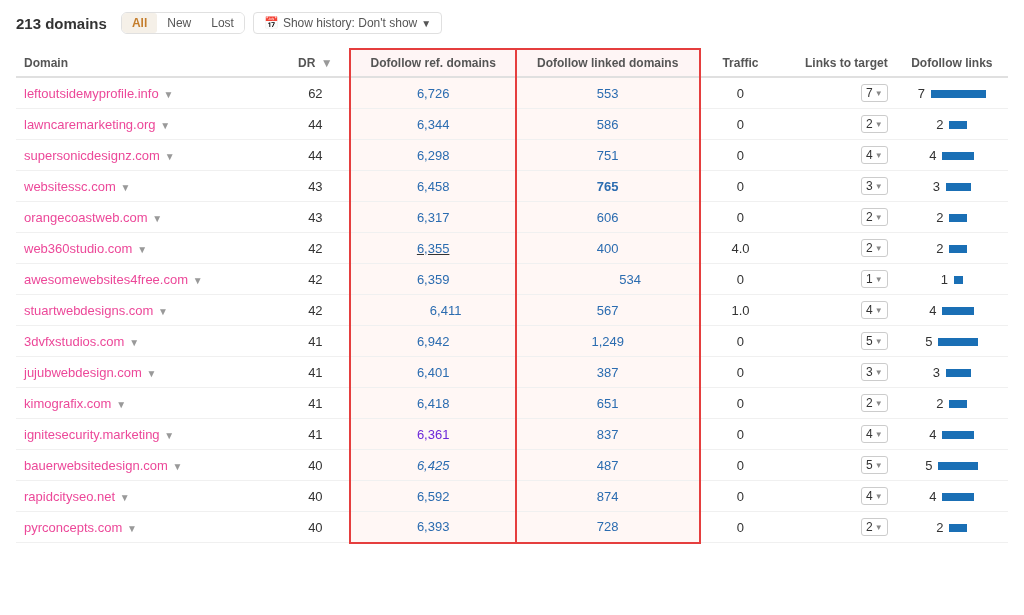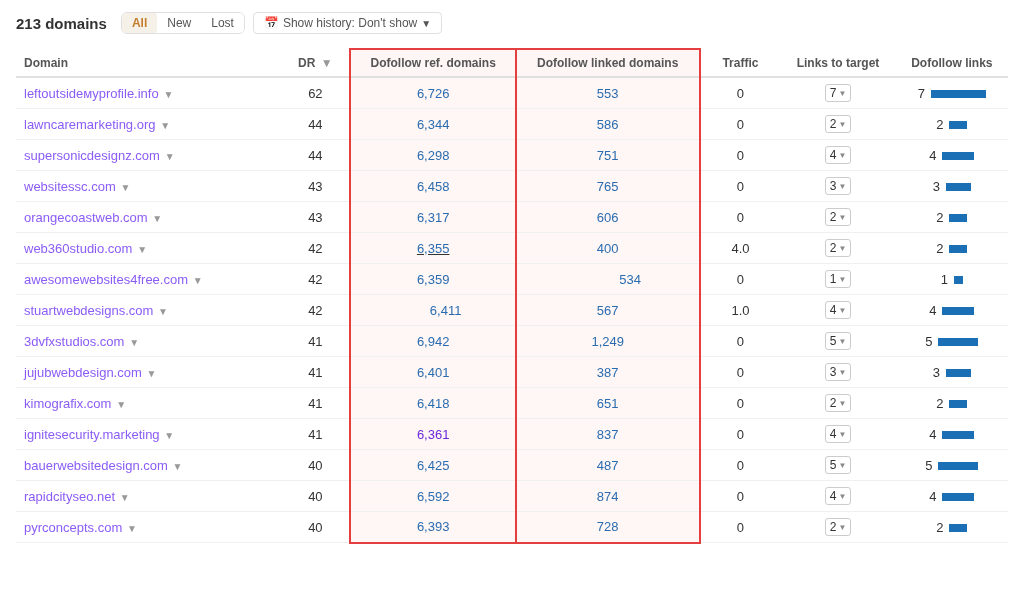--- a/index.html
+++ b/index.html
@@ -10,29 +10,29 @@
     .filter-group { display: flex; border: 1px solid #e0e0e0; border-radius: 6px; overflow: hidden; }
     .filter-btn { padding: 3px 10px; background: #fff; border: none; cursor: pointer; font-size: 12px; color: #555; }
     .filter-btn.active { background: #f5f0e8; color: #c47c2b; font-weight: 600; border-radius: 3px; }
     .history-btn { display: flex; align-items: center; gap: 4px; padding: 3px 10px; border: 1px solid #e0e0e0; border-radius: 4px; background: #fff; cursor: pointer; font-size: 12px; color: #555; }
     table { width: 100%; border-collapse: collapse; }
     thead tr { border-bottom: 2px solid #e0e0e0; }
     th { padding: 6px 8px; text-align: left; font-size: 12px; font-weight: 600; color: #555; white-space: nowrap; vertical-align: bottom; }
     th.sortable { cursor: pointer; }
     th .sort-arrow { color: #999; margin-left: 2px; }
     td { padding: 6px 8px; border-bottom: 1px solid #f0f0f0; vertical-align: middle; font-size: 13px; }
-    .domain-link { color: #8b5cf6; text-decoration: none; }
+    .domain-link { color: #ec4899; text-decoration: none; }
     .dropdown-arrow { color: #999; font-size: 10px; margin-left: 2px; cursor: pointer; }
     .blue-link { color: #2b6cb0; }
     .col-domain { width: 230px; }
     .col-dr { width: 60px; text-align: center; }
     .col-dofollow-ref { width: 110px; text-align: center; }
     .col-dofollow-linked { width: 110px; text-align: center; }
     .col-traffic { width: 70px; text-align: center; }
-    .col-links-target { width: 100px; text-align: center; }
+    .col-links-target { width: 100px; text-align: right; }
     .col-dofollow-links { width: 90px; text-align: center; }
     .highlighted-col { background-color: rgba(255, 60, 0, 0.04); }
     .bar { display: inline-block; height: 8px; background: #1a6fb5; vertical-align: middle; }
     .links-dropdown { display: inline-flex; align-items: center; gap: 2px; border: 1px solid #ccc; border-radius: 3px; padding: 1px 4px; font-size: 12px; cursor: pointer; background: #fff; }
     .links-dropdown .arrow { font-size: 8px; color: #888; }
     .highlighted-header { background: rgba(229,62,62,0.05); }
   </style>
 </head>
 <body>
 
@@ -103,21 +103,21 @@
           <td class="col-dofollow-ref highlighted-col" style="border-left: 2px solid rgb(229, 62, 62); border-right: 2px solid rgb(229, 62, 62);"><a class="blue-link" href="#" style="color:#2b6cb0; text-decoration:none;">6,298</a></td>
           <td class="col-dofollow-linked highlighted-col" style="border-left: 2px solid rgb(229, 62, 62); border-right: 2px solid rgb(229, 62, 62);"><a class="blue-link" href="#" style="color:#2b6cb0; text-decoration:none;">751</a></td>
           <td class="col-traffic">0</td>
           <td class="col-links-target"><span class="links-dropdown">4 <span class="arrow">▼</span></span></td>
           <td class="col-dofollow-links"><span style="margin-right:6px;">4</span><span class="bar" style="width:32px;"></span></td>
         </tr>
         <tr>
           <td class="col-domain"><a class="domain-link" href="#">websitessc.com</a><span class="dropdown-arrow"> ▼</span></td>
           <td class="col-dr">43</td>
           <td class="col-dofollow-ref highlighted-col" style="border-left: 2px solid rgb(229, 62, 62); border-right: 2px solid rgb(229, 62, 62);"><a class="blue-link" href="#" style="color:#2b6cb0; text-decoration:none;">6,458</a></td>
-          <td class="col-dofollow-linked highlighted-col" style="border-left: 2px solid rgb(229, 62, 62); border-right: 2px solid rgb(229, 62, 62);"><a class="blue-link" href="#" style="color:#2b6cb0; text-decoration:none;">765</a></td>
+          <td class="col-dofollow-linked highlighted-col" style="border-left: 2px solid rgb(229, 62, 62); border-right: 2px solid rgb(229, 62, 62); font-weight: bold;"><a class="blue-link" href="#" style="color:#2b6cb0; text-decoration:none;">765</a></td>
           <td class="col-traffic">0</td>
           <td class="col-links-target"><span class="links-dropdown">3 <span class="arrow">▼</span></span></td>
           <td class="col-dofollow-links"><span style="margin-right:6px;">3</span><span class="bar" style="width:25px;"></span></td>
         </tr>
         <tr>
           <td class="col-domain"><a class="domain-link" href="#">orangecoastweb.com</a><span class="dropdown-arrow"> ▼</span></td>
           <td class="col-dr">43</td>
           <td class="col-dofollow-ref highlighted-col" style="border-left: 2px solid rgb(229, 62, 62); border-right: 2px solid rgb(229, 62, 62);"><a class="blue-link" href="#" style="color:#2b6cb0; text-decoration:none;">6,317</a></td>
           <td class="col-dofollow-linked highlighted-col" style="border-left: 2px solid rgb(229, 62, 62); border-right: 2px solid rgb(229, 62, 62);"><a class="blue-link" href="#" style="color:#2b6cb0; text-decoration:none;">606</a></td>
           <td class="col-traffic">0</td>
@@ -183,21 +183,21 @@
           <td class="col-dr">41</td>
           <td class="col-dofollow-ref highlighted-col" style="border-left: 2px solid rgb(229, 62, 62); border-right: 2px solid rgb(229, 62, 62);"><a class="blue-link" href="#" style="color:#6d28d9; text-decoration:none;">6,361</a></td>
           <td class="col-dofollow-linked highlighted-col" style="border-left: 2px solid rgb(229, 62, 62); border-right: 2px solid rgb(229, 62, 62);"><a class="blue-link" href="#" style="color:#2b6cb0; text-decoration:none;">837</a></td>
           <td class="col-traffic">0</td>
           <td class="col-links-target"><span class="links-dropdown">4 <span class="arrow">▼</span></span></td>
           <td class="col-dofollow-links"><span style="margin-right:6px;">4</span><span class="bar" style="width:32px;"></span></td>
         </tr>
         <tr>
           <td class="col-domain"><a class="domain-link" href="#">bauerwebsitedesign.com</a><span class="dropdown-arrow"> ▼</span></td>
           <td class="col-dr">40</td>
-          <td class="col-dofollow-ref highlighted-col" style="border-left: 2px solid rgb(229, 62, 62); border-right: 2px solid rgb(229, 62, 62);"><a class="blue-link" href="#" style="color:#2b6cb0; text-decoration:none;">6,425</a></td>
+          <td class="col-dofollow-ref highlighted-col" style="border-left: 2px solid rgb(229, 62, 62); border-right: 2px solid rgb(229, 62, 62); font-style: italic;"><a class="blue-link" href="#" style="color:#2b6cb0; text-decoration:none;">6,425</a></td>
           <td class="col-dofollow-linked highlighted-col" style="border-left: 2px solid rgb(229, 62, 62); border-right: 2px solid rgb(229, 62, 62);"><a class="blue-link" href="#" style="color:#2b6cb0; text-decoration:none;">487</a></td>
           <td class="col-traffic">0</td>
           <td class="col-links-target"><span class="links-dropdown">5 <span class="arrow">▼</span></span></td>
           <td class="col-dofollow-links"><span style="margin-right:6px;">5</span><span class="bar" style="width:40px;"></span></td>
         </tr>
         <tr>
           <td class="col-domain"><a class="domain-link" href="#">rapidcityseo.net</a><span class="dropdown-arrow"> ▼</span></td>
           <td class="col-dr">40</td>
           <td class="col-dofollow-ref highlighted-col" style="border-left: 2px solid rgb(229, 62, 62); border-right: 2px solid rgb(229, 62, 62);"><a class="blue-link" href="#" style="color:#2b6cb0; text-decoration:none;">6,592</a></td>
           <td class="col-dofollow-linked highlighted-col" style="border-left: 2px solid rgb(229, 62, 62); border-right: 2px solid rgb(229, 62, 62);"><a class="blue-link" href="#" style="color:#2b6cb0; text-decoration:none;">874</a></td>

